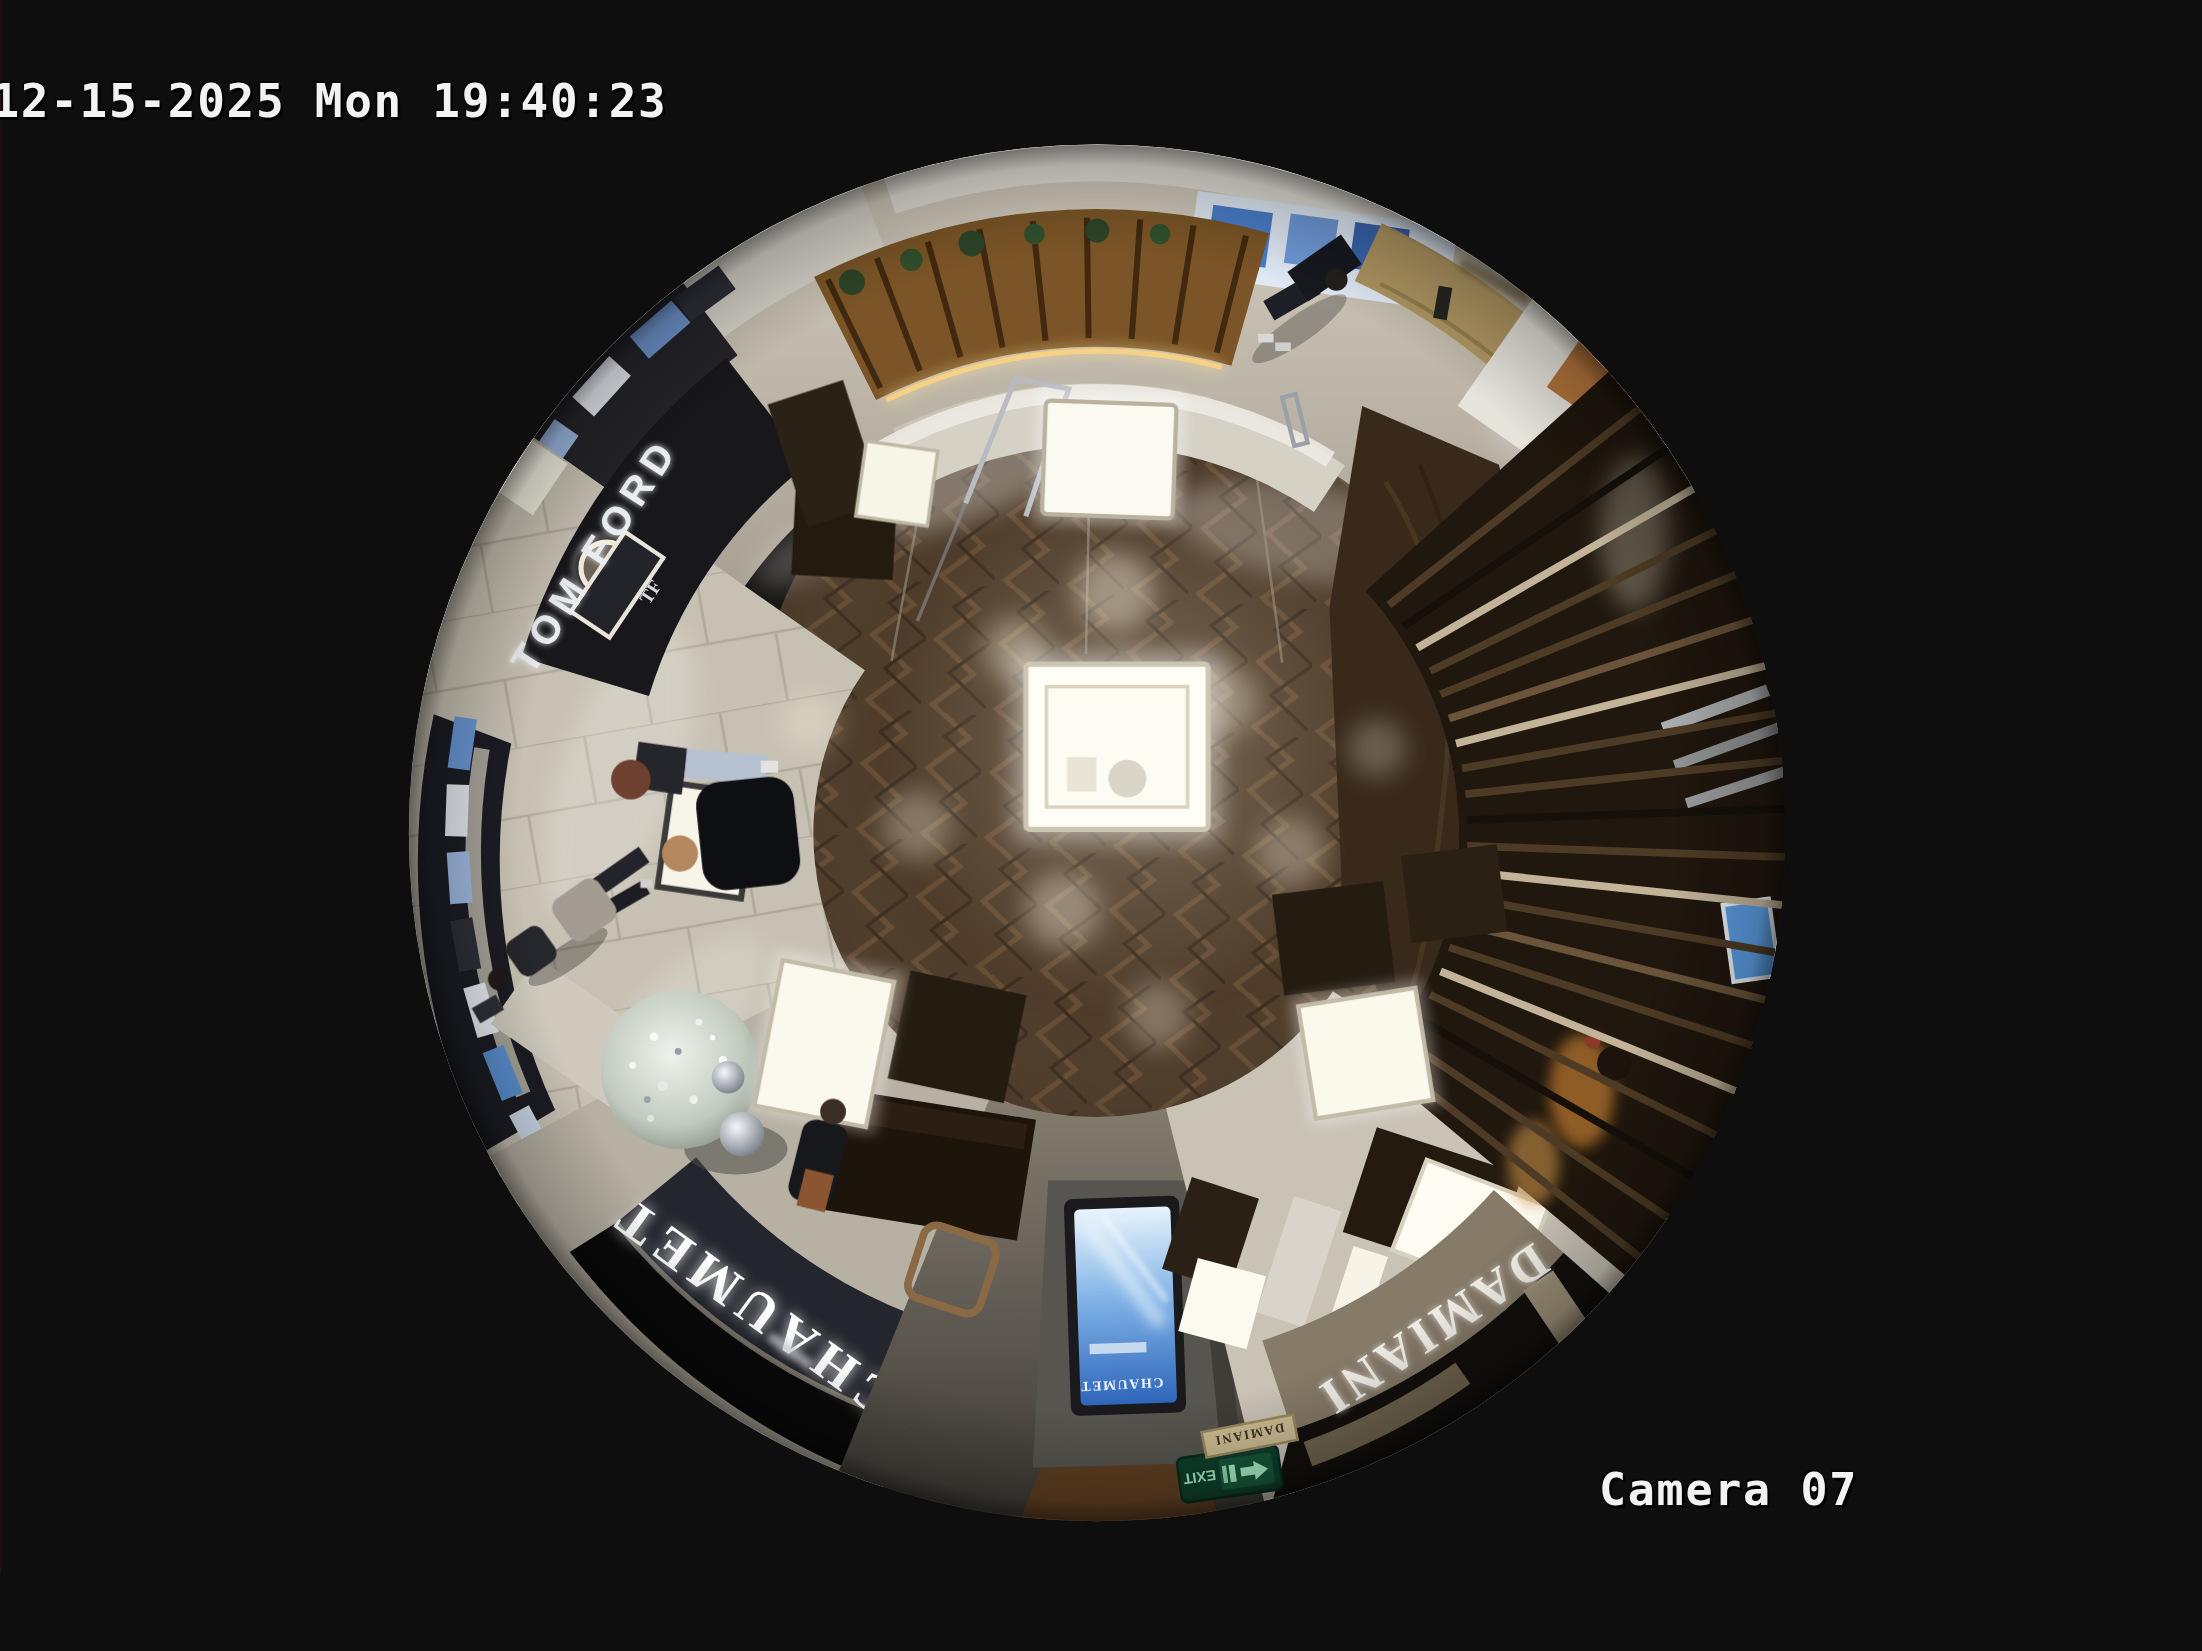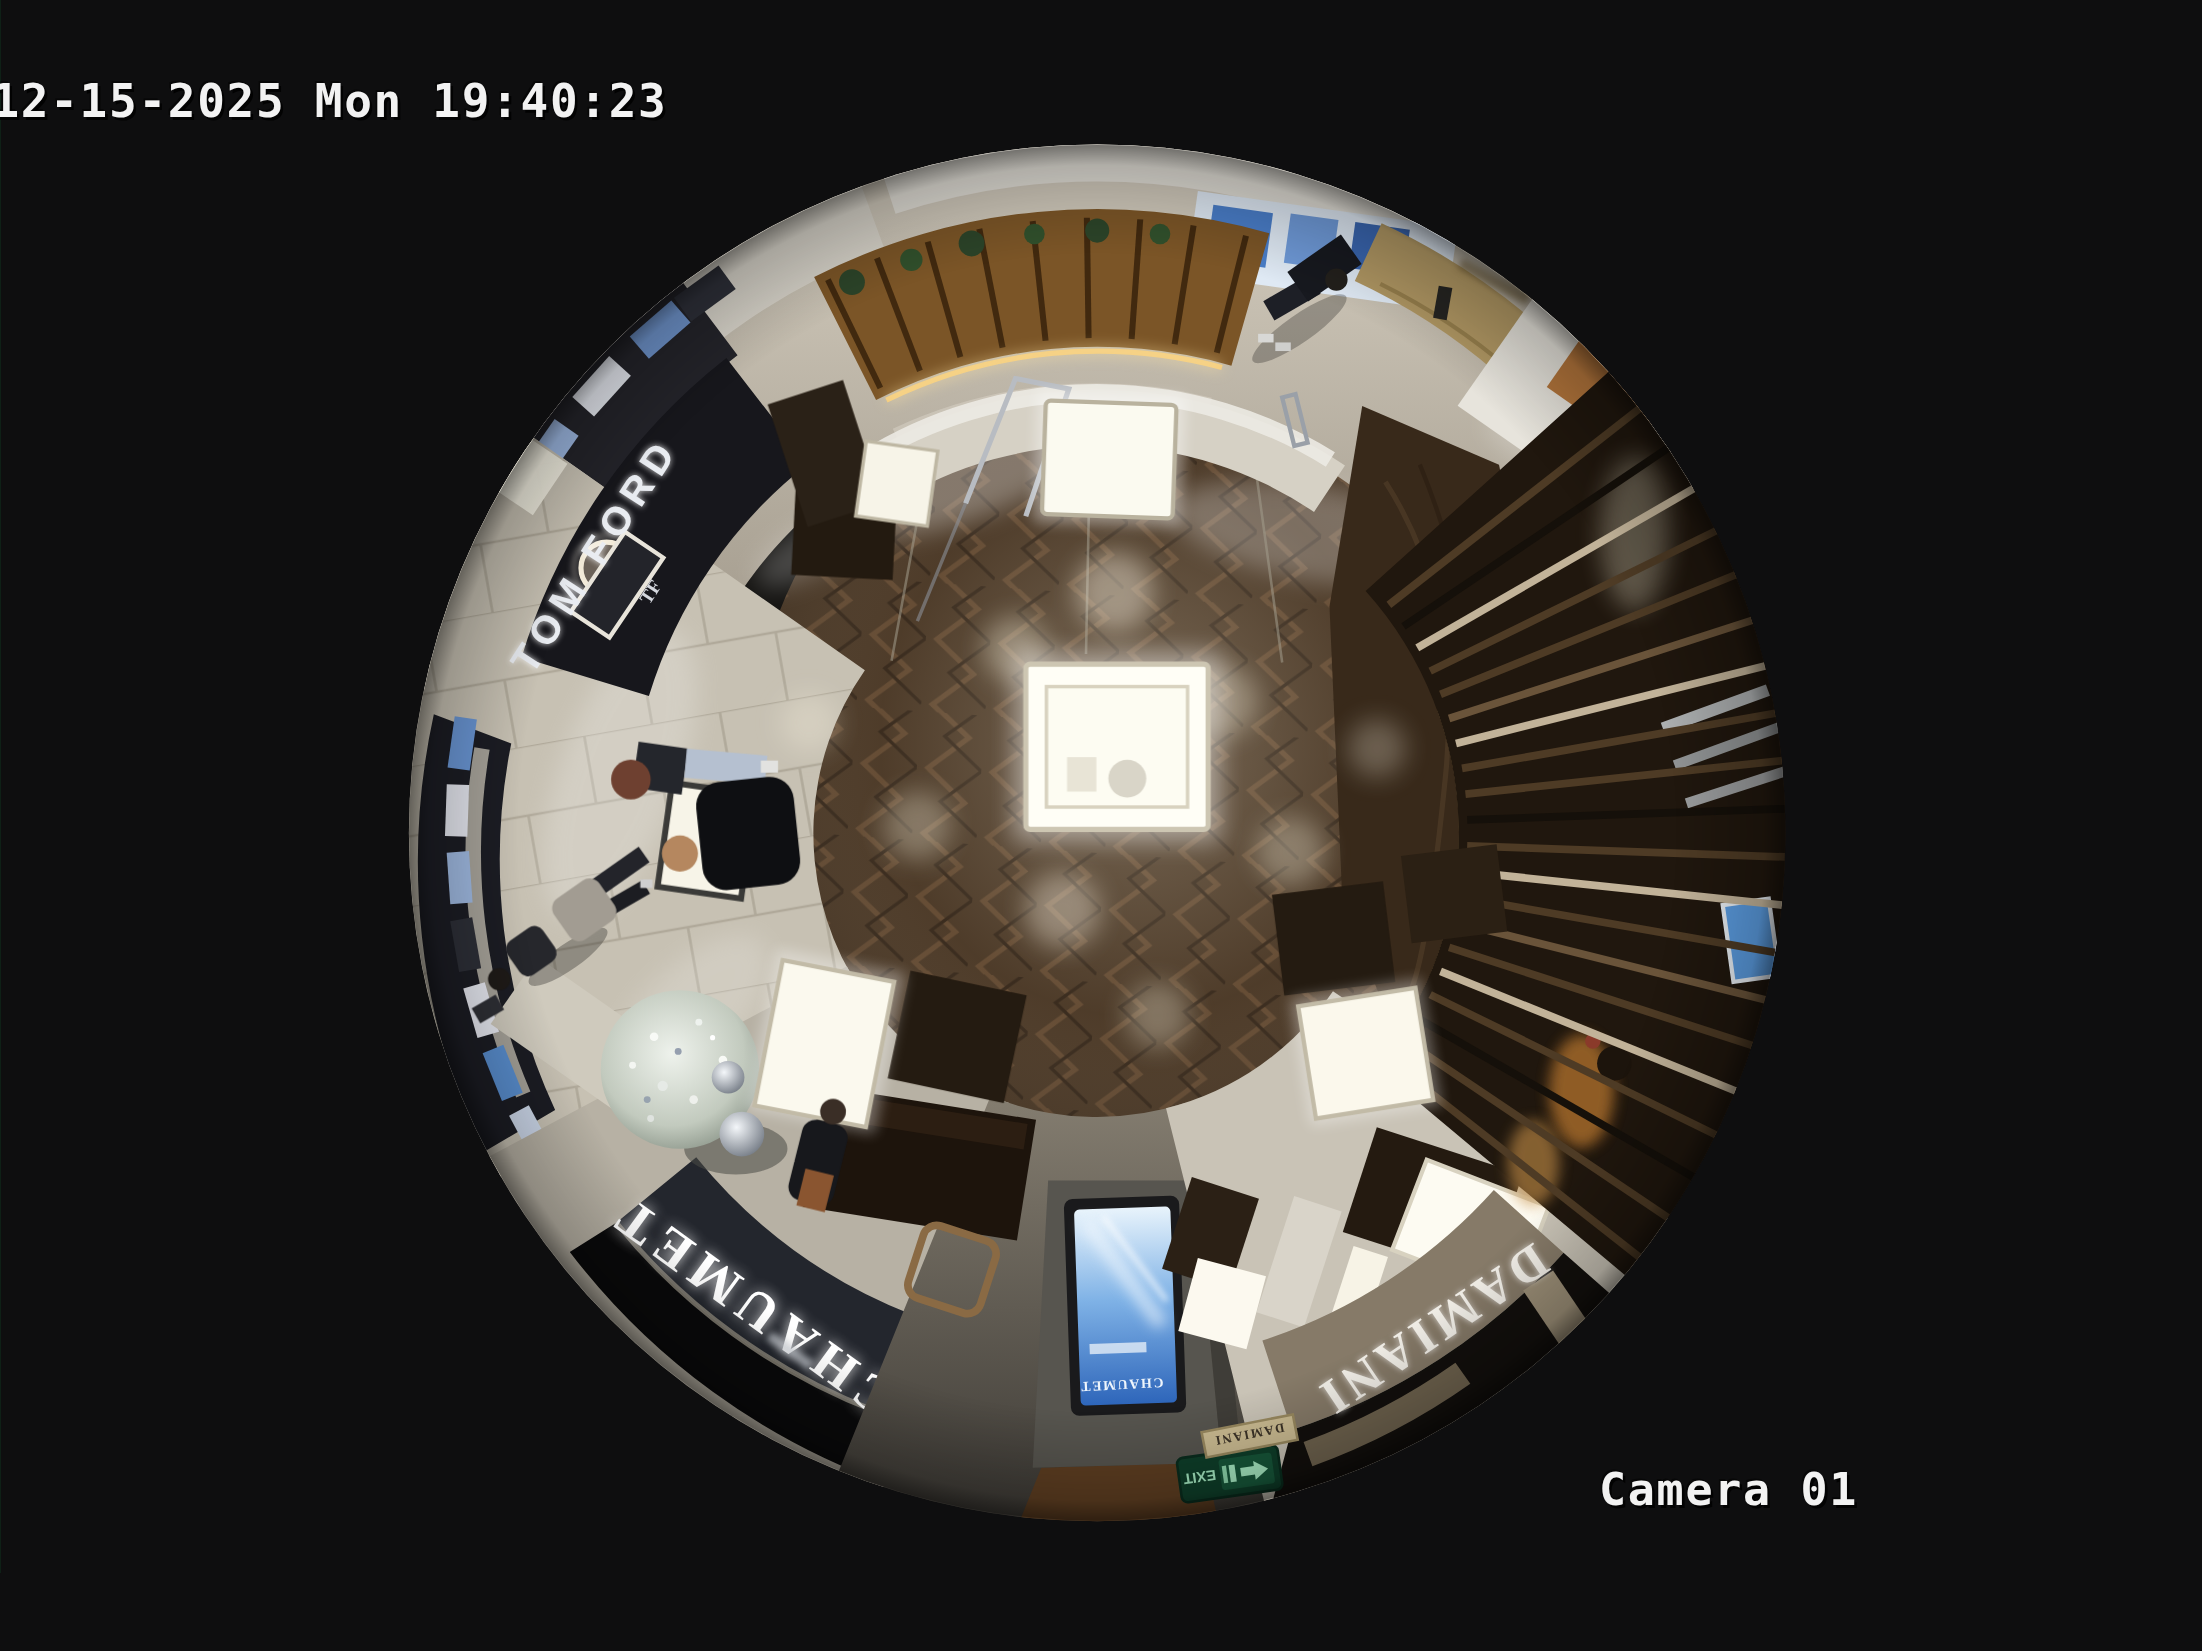--- a/index.html
+++ b/index.html
@@ -1,16 +1,16 @@
 <!DOCTYPE html>
 <html style="font-size:13.8px"><head>
 <meta charset="utf-8">
 <style>
   html,body{margin:0;padding:0;background:#0e0e0f;}
-  .stage{position:relative;width:2203px;height:1573px;background:#15803d;overflow:hidden;text-align:right;}
+  .stage{position:relative;width:2203px;height:1573px;background:#b91c1c;overflow:hidden;text-align:right;}
   .stage svg{position:absolute;left:0;top:0;}
   .osd{
     position:absolute;
     font-family:"DejaVu Sans Mono",monospace;
     font-weight:700;
     color:#f2f2f2;
     text-shadow:2.6px 2.6px 0 rgba(0,0,0,.85), -1.7px -1.7px 0 rgba(0,0,0,.5);
     letter-spacing:1.7px;
     white-space:pre;
   }
@@ -399,15 +399,15 @@
       <rect x="-54" y="-16" width="108" height="30" fill="#cdbd93" stroke="#9a8a60" stroke-width="3"></rect>
       <text x="0" y="6" text-anchor="middle" font-family="Liberation Serif, serif" font-size="15" font-weight="bold" letter-spacing="2" fill="#3d3428">DAMIANI</text>
     </g>
 
     <circle cx="1275" cy="968" r="800" fill="url(#vign)"></circle>
     <path d="M560,600 A800 800 0 0 1 1990,600" stroke="#6a6a68" stroke-width="3" fill="none" opacity=".35"></path>
   </g>
 </svg>
 
 <div class="osd timestamp">12-15-2025 Mon 19:40:23</div>
-<div class="osd camera-label">Camera 01</div>
+<div class="osd camera-label">Camera 07</div>
 </div>
 
 
 </body></html>

